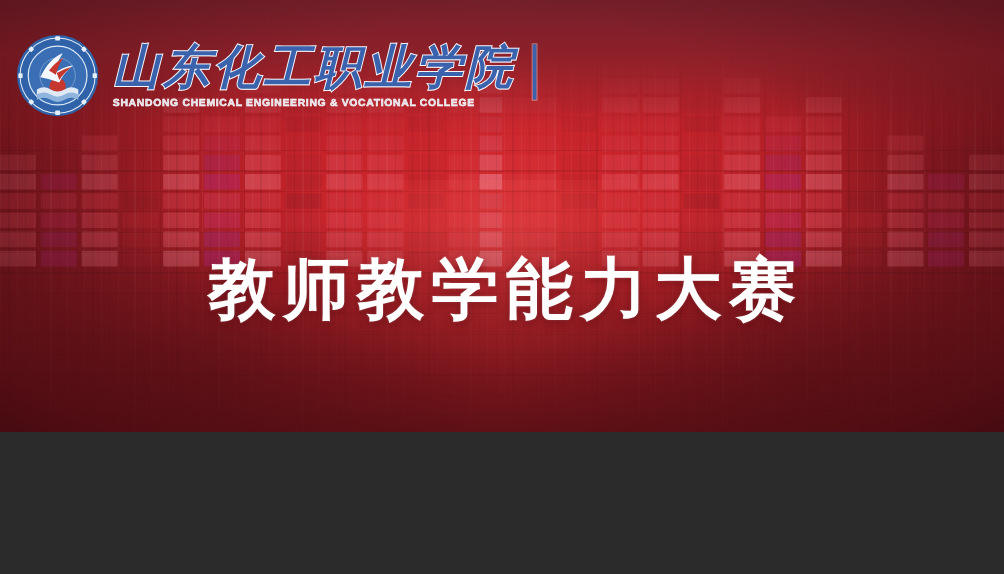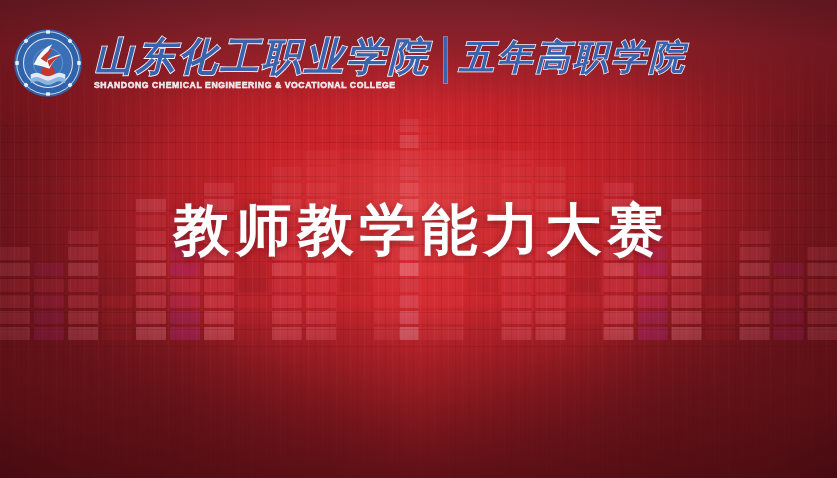--- a/index.html
+++ b/index.html
@@ -1,20 +1,20 @@
 <!DOCTYPE html>
 <html><head>
 <meta charset="utf-8">
 <style>
   html,body{margin:0;padding:0;background:#2b2b2b;}
   body{font-family:"Liberation Sans",sans-serif;}
 
   .stage{
     position:relative;
-    width:837px;height:478px;
+    width:837px;height:360px;
     overflow:hidden;
     background:#8d1f28;
   }
 
   
   .bg-base{
     position:absolute;inset:0;
     background:
       radial-gradient(ellipse 58% 52% at 50% 40%, #d22a2f 0%, #c32229 34%, #a81e26 58%, #8a1a22 76%, #6f161c 100%);
   }
@@ -150,21 +150,21 @@
   }
   .title-1{
     font-size:57px;
     line-height:64px;
     letter-spacing:1px;
   }
   .title-2{
     font-size:56px;
     line-height:64px;
     letter-spacing:6px;
-    margin-top:38px;
+    margin-top:50px;
     padding-left:6px;
   }
 </style>
 </head>
 <body>
 
 <div class="stage">
 
   <div class="bg-base"></div>
 
@@ -506,21 +506,20 @@
         <circle cx="50" cy="50" r="20.5" fill="none" stroke="#e3ecf7" stroke-width=".7" opacity=".55"></circle>
       </svg>
     </div>
 
     <div class="school-block">
       <div class="school-names">
         <div class="cn-name">山东化工职业学院</div>
         <div class="en-name">SHANDONG CHEMICAL ENGINEERING &amp; VOCATIONAL COLLEGE</div>
       </div>
       <div class="divider"></div>
-      <div class="cn-sub">五年高职学院</div>
     </div>
 
   </div>
 
   <div class="titles">
     <div class="title-line title-2">教师教学能力大赛</div>
   </div>
 
 </div>
 

